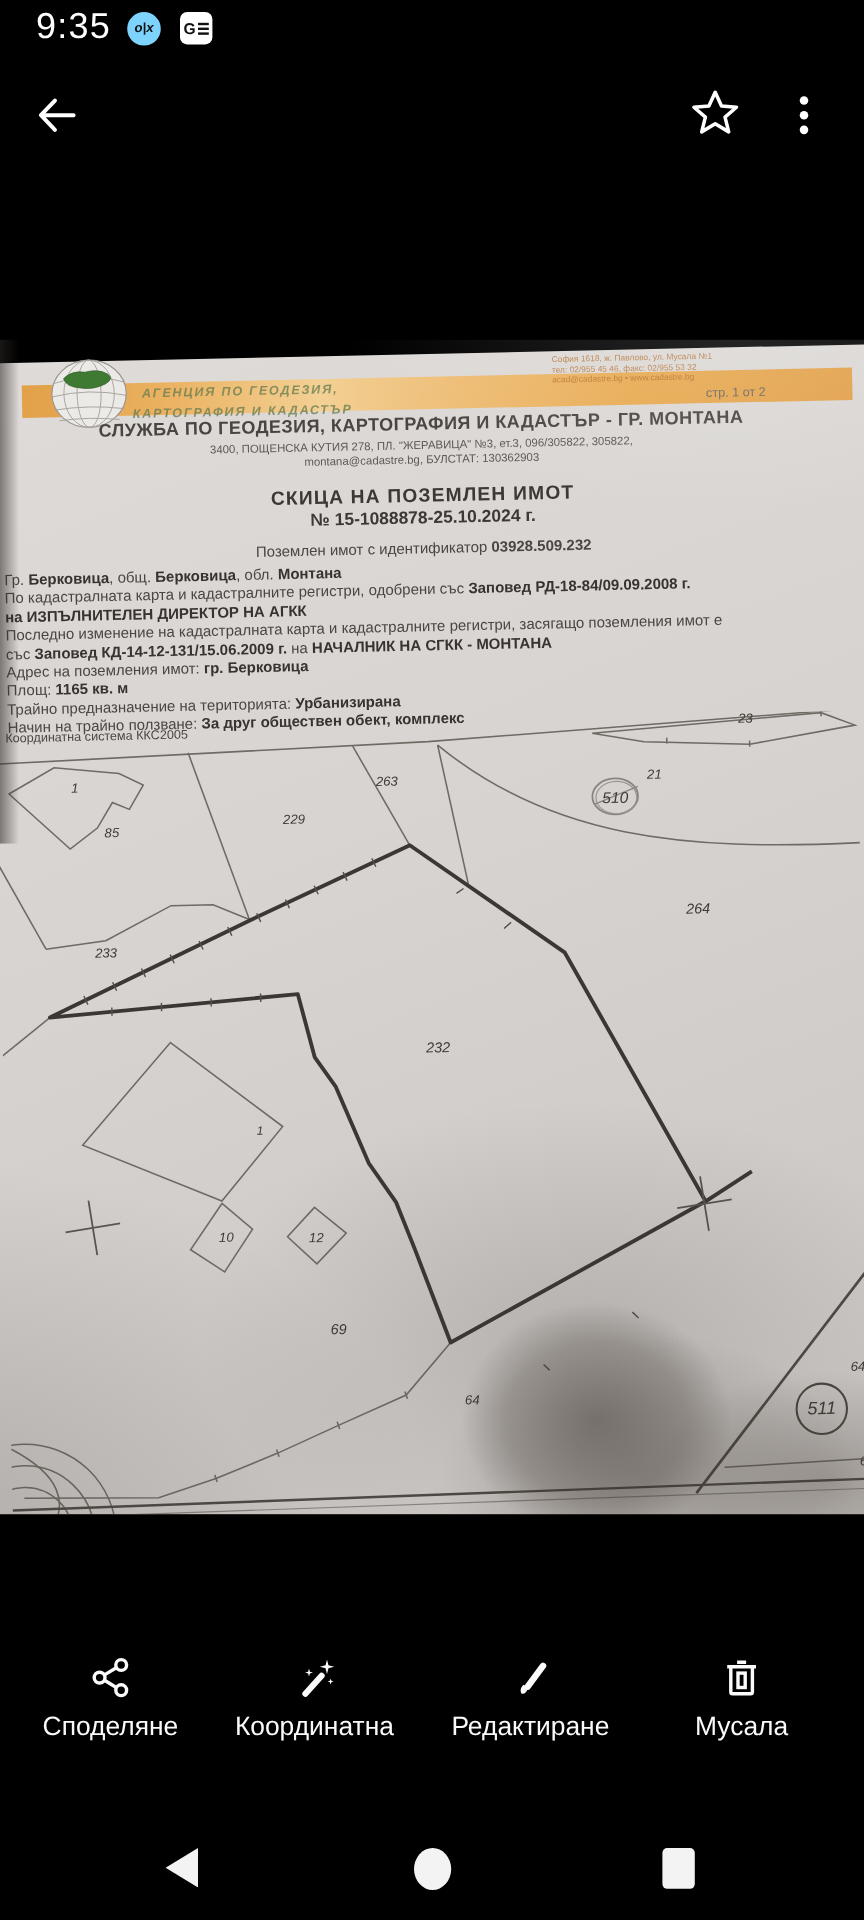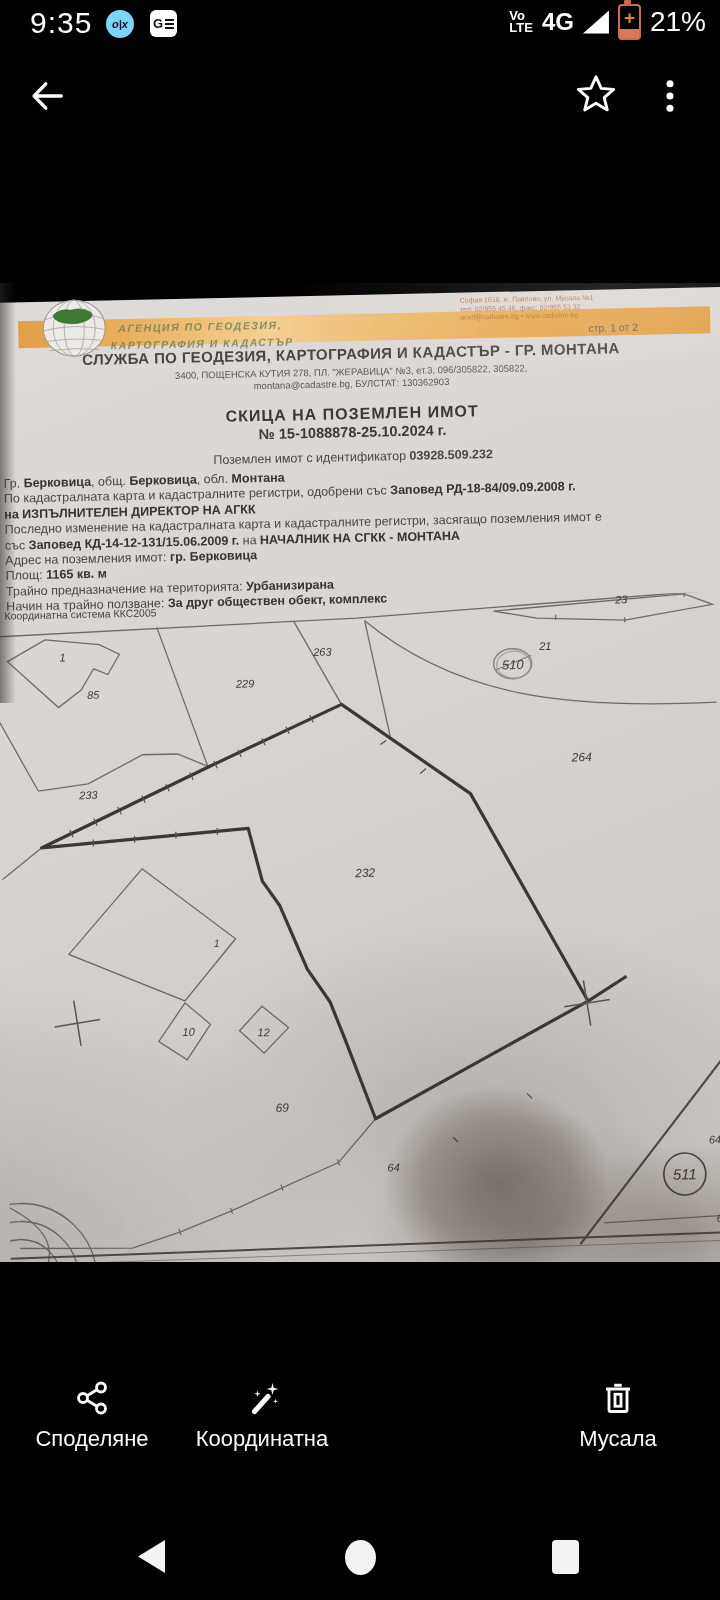--- a/index.html
+++ b/index.html
@@ -83,33 +83,20 @@
   <div class="statusbar">
     <div class="time">9:35</div>
     <div class="notif olx">o|x</div>
     <div class="notif gnews">
       <span>G</span>
       <span class="bars">
           <i></i>
           <i></i>
           <i></i>
         </span>
-    </div>
-    <div class="sb-right">
-      <div class="volte">
-        <div>Vo</div>
-        <div>LTE</div>
-      </div>
-      <div class="net4g">4G</div>
-      <div class="sig"></div>
-      <div class="batt">
-        <div class="fill"></div>
-          <div class="plus">+</div>
-      </div>
-      <div class="pct">21%</div>
     </div>
   </div>
 
   <div class="appbar">
     <div class="icnbtn" style="left:24px;top:12px;">
       <svg width="40" height="40" viewBox="0 0 36 36">
         <path d="M30 18 H7 M16 7 L5.5 18 L16 29" stroke="#fff" stroke-width="3" fill="none" stroke-linecap="round" stroke-linejoin="round"></path>
       </svg>
     </div>
     <div class="icnbtn" style="left:572px;top:10px;">
@@ -273,20 +260,27 @@
     </div>
     <div class="action" style="left:172px;">
       <svg width="36" height="36" viewBox="0 0 24 24">
         <path d="M7,21 L16,11" stroke="#fafafa" stroke-width="3.4" stroke-linecap="round"></path>
         <path d="M19,2 L19.8,5.2 L23,6 L19.8,6.8 L19,10 L18.2,6.8 L15,6 L18.2,5.2 Z" fill="#fafafa"></path>
         <path d="M9,7 L9.5,8.7 L11.2,9.2 L9.5,9.7 L9,11.4 L8.5,9.7 L6.8,9.2 L8.5,8.7 Z" fill="#fafafa"></path>
         <path d="M21,12.5 L21.4,13.8 L22.7,14.2 L21.4,14.6 L21,15.9 L20.6,14.6 L19.3,14.2 L20.6,13.8 Z" fill="#fafafa"></path>
       </svg>
       <div class="lbl">Координатна</div>
     </div>
+    <div class="action" style="left:352px;">
+      <svg width="36" height="36" viewBox="0 0 24 24">
+        <path d="M10.5,17 L19,5.5" stroke="#fafafa" stroke-width="3.6" stroke-linecap="round"></path>
+        <path d="M10.8,17.6 Q9.6,21.5 6.9,20.9 Q5.8,18.2 8.2,16 Z" fill="#fafafa"></path>
+      </svg>
+      <div class="lbl">Редактиране</div>
+    </div>
     <div class="action" style="left:528px;">
       <svg width="36" height="36" viewBox="0 0 24 24">
         <g fill="none" stroke="#fafafa" stroke-width="1.9">
           <path d="M4,6 L20,6 M9.5,3.5 L14.5,3.5"></path>
           <path d="M6,6 L6,20 Q6,21 7,21 L17,21 Q18,21 18,20 L18,6"></path>
           <rect x="10" y="9.5" width="4" height="8"></rect>
         </g>
       </svg>
       <div class="lbl">Мусала</div>
     </div>

